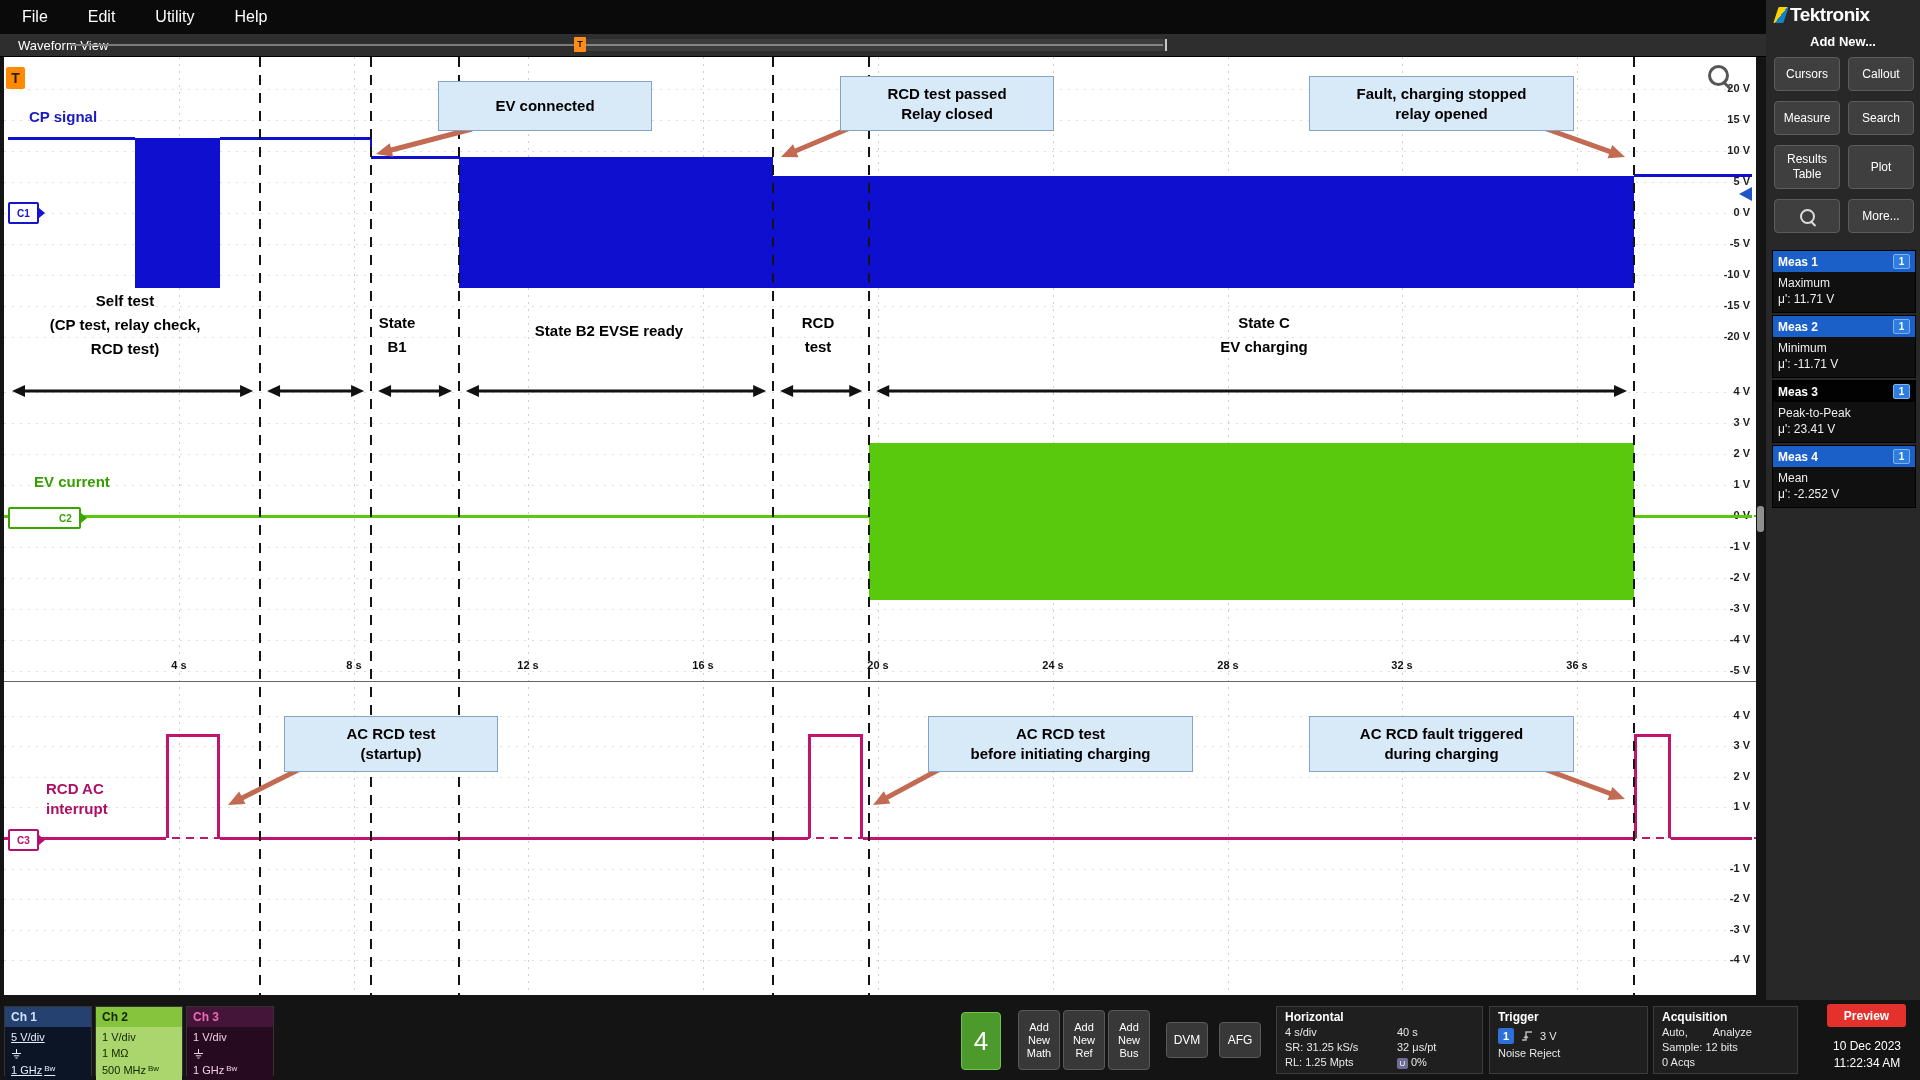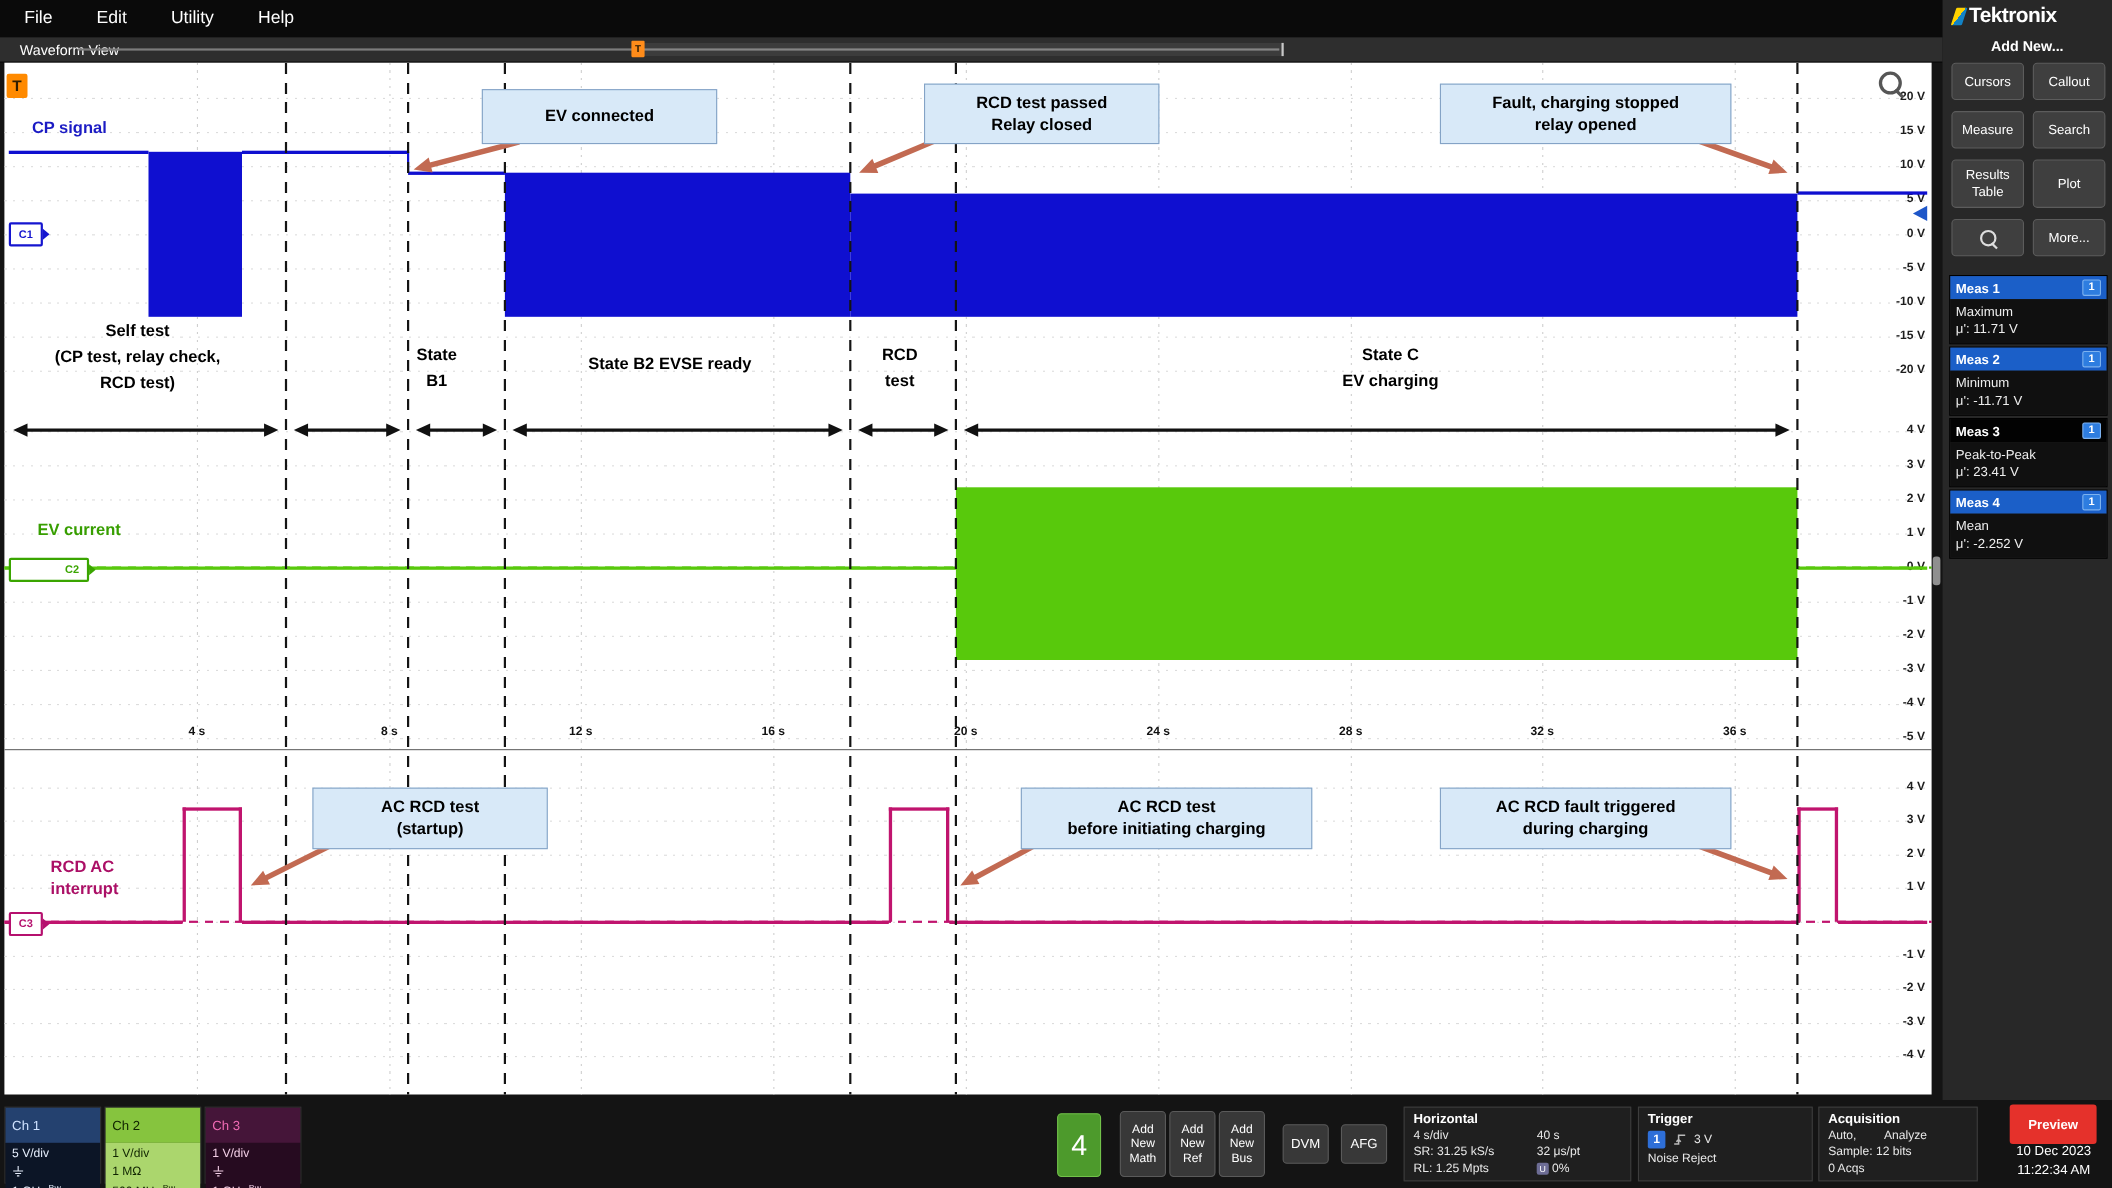--- a/index.html
+++ b/index.html
@@ -90,23 +90,23 @@
   .meas-h.black{background:#020202;}
   .meas-badge{background:#2e7de0;border:1px solid #7db2ef;color:#fff;font-size:10px;width:15px;height:13px;border-radius:2px;text-align:center;line-height:13px;}
   .meas-b{background:#101010;color:#eee;font-size:12px;padding:3px 5px 5px;line-height:16px;}
 
   #scroll-handle{position:absolute;left:1757px;top:506px;width:7px;height:26px;background:#8f8f8f;border-radius:3px;}
 
   
   #bottombar{position:absolute;left:0;top:1000px;width:1920px;height:80px;background:#141414;}
   .chbadge{position:absolute;top:6px;width:88px;height:70px;border:1px solid #333;box-sizing:border-box;}
   #ch1{left:4px;} #ch2{left:95px;} #ch3{left:186px;}
-  .ch-h{height:32px;font-size:12px;font-weight:normal;display:flex;align-items:center;padding-left:6px;}
+  .ch-h{height:20px;font-size:12px;font-weight:bold;display:flex;align-items:center;padding-left:6px;}
   .ch-b{height:51px;font-size:11px;padding:2px 0 0 6px;line-height:16px;}
-  #ch1 .ch-h{background:#24416f;color:#cfe2ff;} #ch1 .ch-b{background:#0c1526;color:#e6eefc;}
+  #ch1 .ch-h{background:#24416f;color:#cfe2ff;} #ch1 .ch-b{background:#0c1526;color:#e6eefc;text-decoration:underline;}
   #ch2 .ch-h{background:#86c43e;color:#102400;} #ch2 .ch-b{background:#abd66d;color:#102400;}
   #ch3 .ch-h{background:#451539;color:#f06ab4;} #ch3 .ch-b{background:#260b20;color:#f3cfe6;}
   .bw{font-size:8px;vertical-align:3px;margin-left:2px;}
   .gnd{display:inline-block;vertical-align:middle;}
 
   #ch4btn{position:absolute;left:961px;top:12px;width:38px;height:56px;background:#4d9a2c;border:1px solid #72c24a;border-radius:4px;color:#fff;font-size:26px;display:flex;align-items:center;justify-content:center;}
   .addbtn{position:absolute;top:10px;width:42px;height:60px;background:#383838;border:1px solid #5a5a5a;border-radius:4px;color:#fff;font-size:11px;line-height:13px;display:flex;flex-direction:column;align-items:center;justify-content:center;box-sizing:border-box;}
   .addbtn span{display:block;}
   #add-math{left:1018px;} #add-ref{left:1063px;} #add-bus{left:1108px;}
   .midbtn{position:absolute;top:22px;width:42px;height:36px;background:#383838;border:1px solid #5a5a5a;border-radius:4px;color:#fff;font-size:12px;display:flex;align-items:center;justify-content:center;box-sizing:border-box;}
@@ -115,21 +115,21 @@
   .panel{position:absolute;top:6px;height:68px;background:#1f1f1f;border:1px solid #3d3d3d;color:#e8e8e8;box-sizing:border-box;}
   #hpanel{left:1276px;width:207px;} #tpanel{left:1489px;width:159px;} #apanel{left:1653px;width:145px;}
   .panel-title{font-size:12px;font-weight:bold;color:#fff;padding:3px 0 1px 8px;}
   .hrow{display:grid;grid-template-columns:112px auto;padding-left:8px;font-size:11px;line-height:15px;}
   .ubadge{display:inline-block;background:#6d6d95;color:#fff;font-size:8px;width:11px;height:11px;line-height:11px;text-align:center;border-radius:2px;margin-right:3px;}
   .trow{display:flex;align-items:center;gap:6px;padding-left:8px;font-size:11px;margin-top:3px;}
   .tsrc{width:16px;height:16px;background:#2e6fd8;color:#fff;border-radius:2px;font-size:11px;font-weight:bold;display:flex;align-items:center;justify-content:center;}
   .arow{padding-left:8px;font-size:11px;line-height:15px;}
   .arow .an2{margin-left:22px;}
 
-  #preview{position:absolute;left:1827px;top:4px;width:79px;height:36px;background:#e5312b;border-radius:3px;color:#fff;font-weight:bold;font-size:12px;display:flex;align-items:center;justify-content:center;}
+  #preview{position:absolute;left:1827px;top:4px;width:79px;height:23px;background:#e5312b;border-radius:3px;color:#fff;font-weight:bold;font-size:12px;display:flex;align-items:center;justify-content:center;}
   #datetime{position:absolute;left:1818px;top:38px;width:98px;text-align:center;color:#fff;font-size:12px;line-height:17px;}
 </style>
 </head>
 <body>
 
 <div id="app">
 
   <div id="menubar">
     <span class="menu-item">File</span>
     <span class="menu-item">Edit</span>

